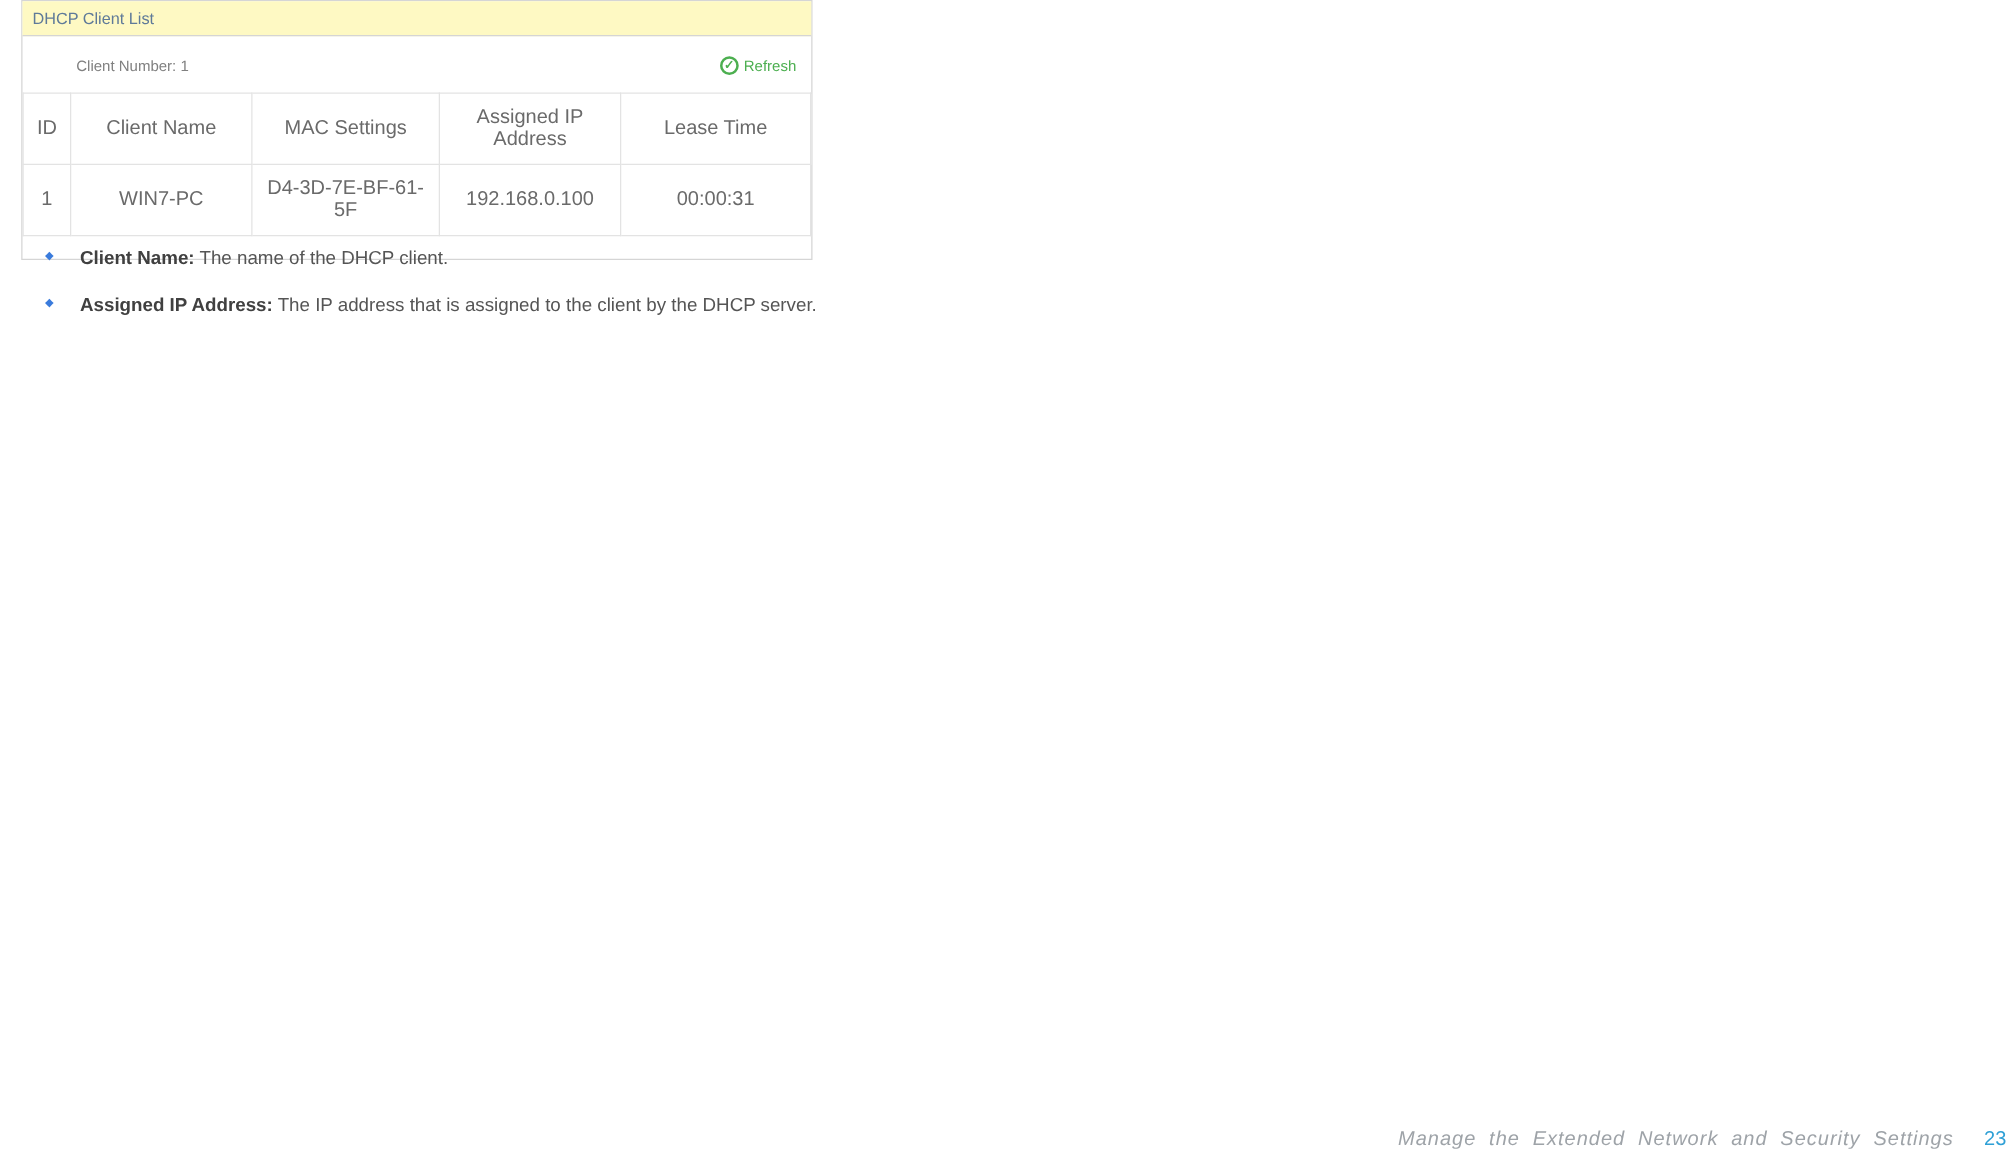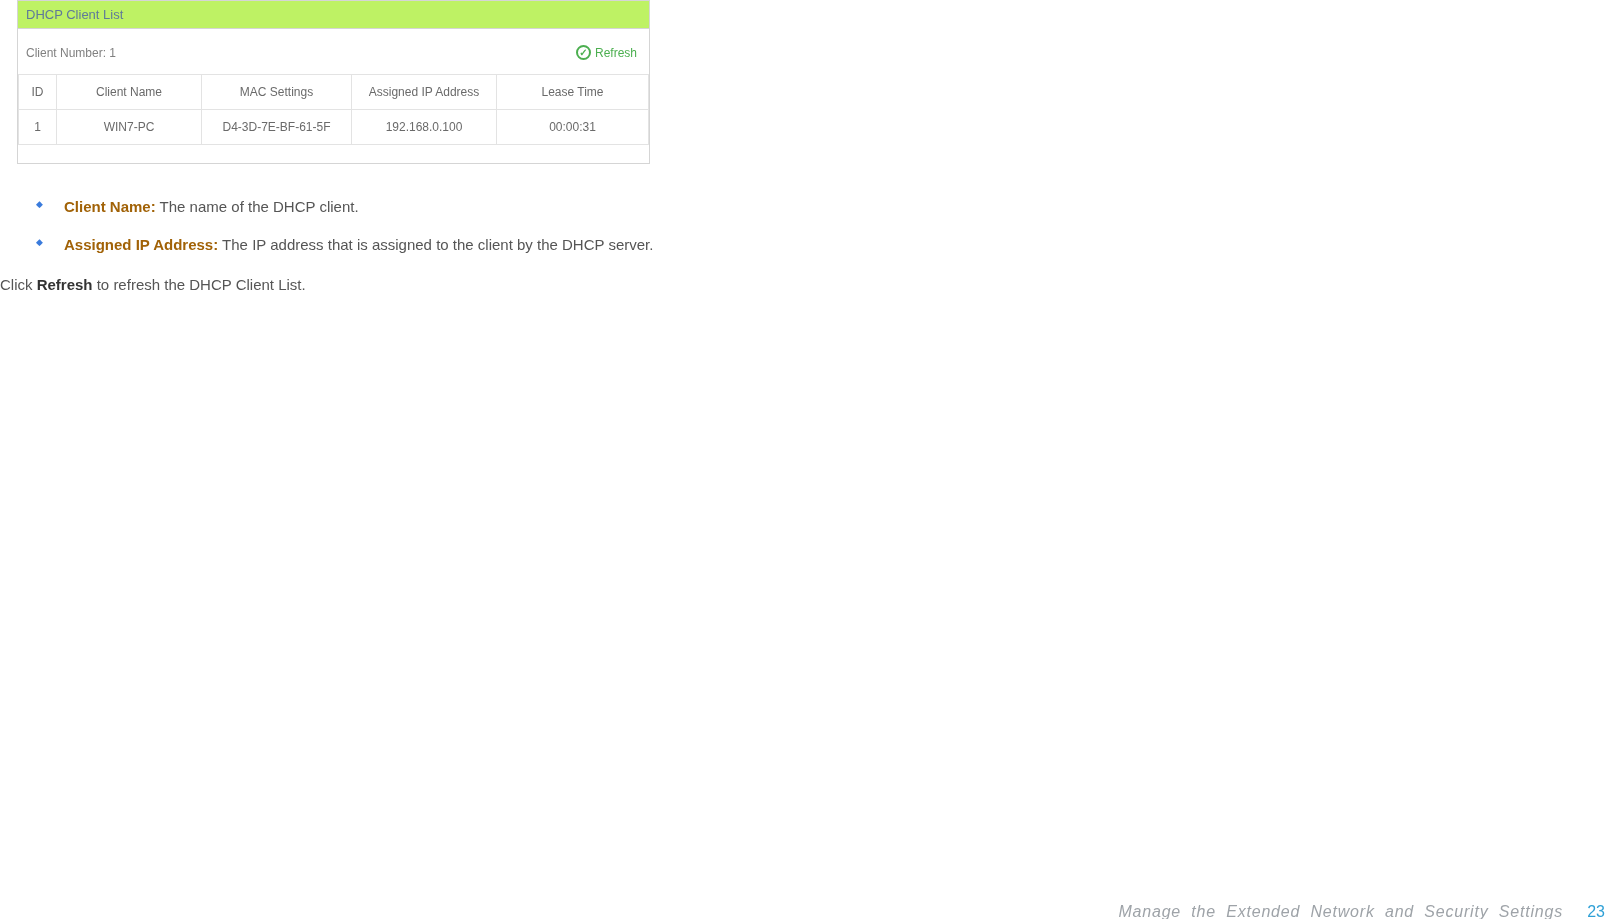--- a/index.html
+++ b/index.html
@@ -17,33 +17,34 @@
   
   .panel {
     position: absolute;
     left: 17px;
     top: 0px;
     width: 633px;
     border: 1px solid #d5d5d5;
     box-sizing: border-box;
   }
   .panel-header {
-    background: #bef264;
+    background: #fef9c3;
     border-bottom: 1px solid #d5d5d5;
     padding: 6px 10px 6px 8px;
     font-size: 13px;
     color: #5f7a99;
   }
   .panel-sub {
     display: flex;
     justify-content: space-between;
     align-items: center;
     padding: 16px 12px 14px 8px;
     font-size: 12px;
     color: #808080;
+    margin-left: 35px;
   }
   .refresh {
     display: inline-flex;
     align-items: center;
     color: #4caf50;
     gap: 4px;
     font-size: 12px;
     cursor: pointer;
   }
   .refresh-icon {
@@ -57,21 +58,21 @@
     box-sizing: border-box;
     font-size: 10px;
     line-height: 1;
     color: #4caf50;
     font-weight: bold;
   }
 
   .dhcp-table {
     width: 100%;
     border-collapse: collapse;
-    font-size: 12px;
+    font-size: 16px;
     color: #6a6a6a;
     table-layout: fixed;
   }
   .dhcp-table th,
   .dhcp-table td {
     border: 1px solid #e3e3e3;
     text-align: center;
     padding: 10px 4px;
     font-weight: normal;
   }
@@ -111,21 +112,21 @@
   }
   .bullet-list > li::before {
     content: "◆";
     position: absolute;
     left: 36px;
     top: 2px;
     font-size: 9px;
     color: #3a7bdc;
   }
   .bullet-list strong {
-    color: #a16207;
+    color: #404040;
     font-weight: bold;
   }
   .closing {
     margin-top: 18px;
     padding-left: 0px;
     color: #555;
   }
   .closing strong { color:#333; }
 
   
@@ -191,21 +192,18 @@
 
 <div class="content">
   <ul class="bullet-list">
     <li>
       <strong>Client Name:</strong><span> The name of the DHCP client.</span>
     </li>
     <li>
       <strong>Assigned IP Address:</strong><span> The IP address that is assigned to the client by the DHCP server.</span>
     </li>
   </ul>
-  <div class="closing">
-    <span>Click </span><strong>Refresh</strong><span> to refresh the DHCP Client List.</span>
-  </div>
 </div>
 
 <div class="footer">
   <span>Manage the Extended Network and Security Settings</span>
   <span class="page-num">23</span>
 </div>
 
 </body></html>

